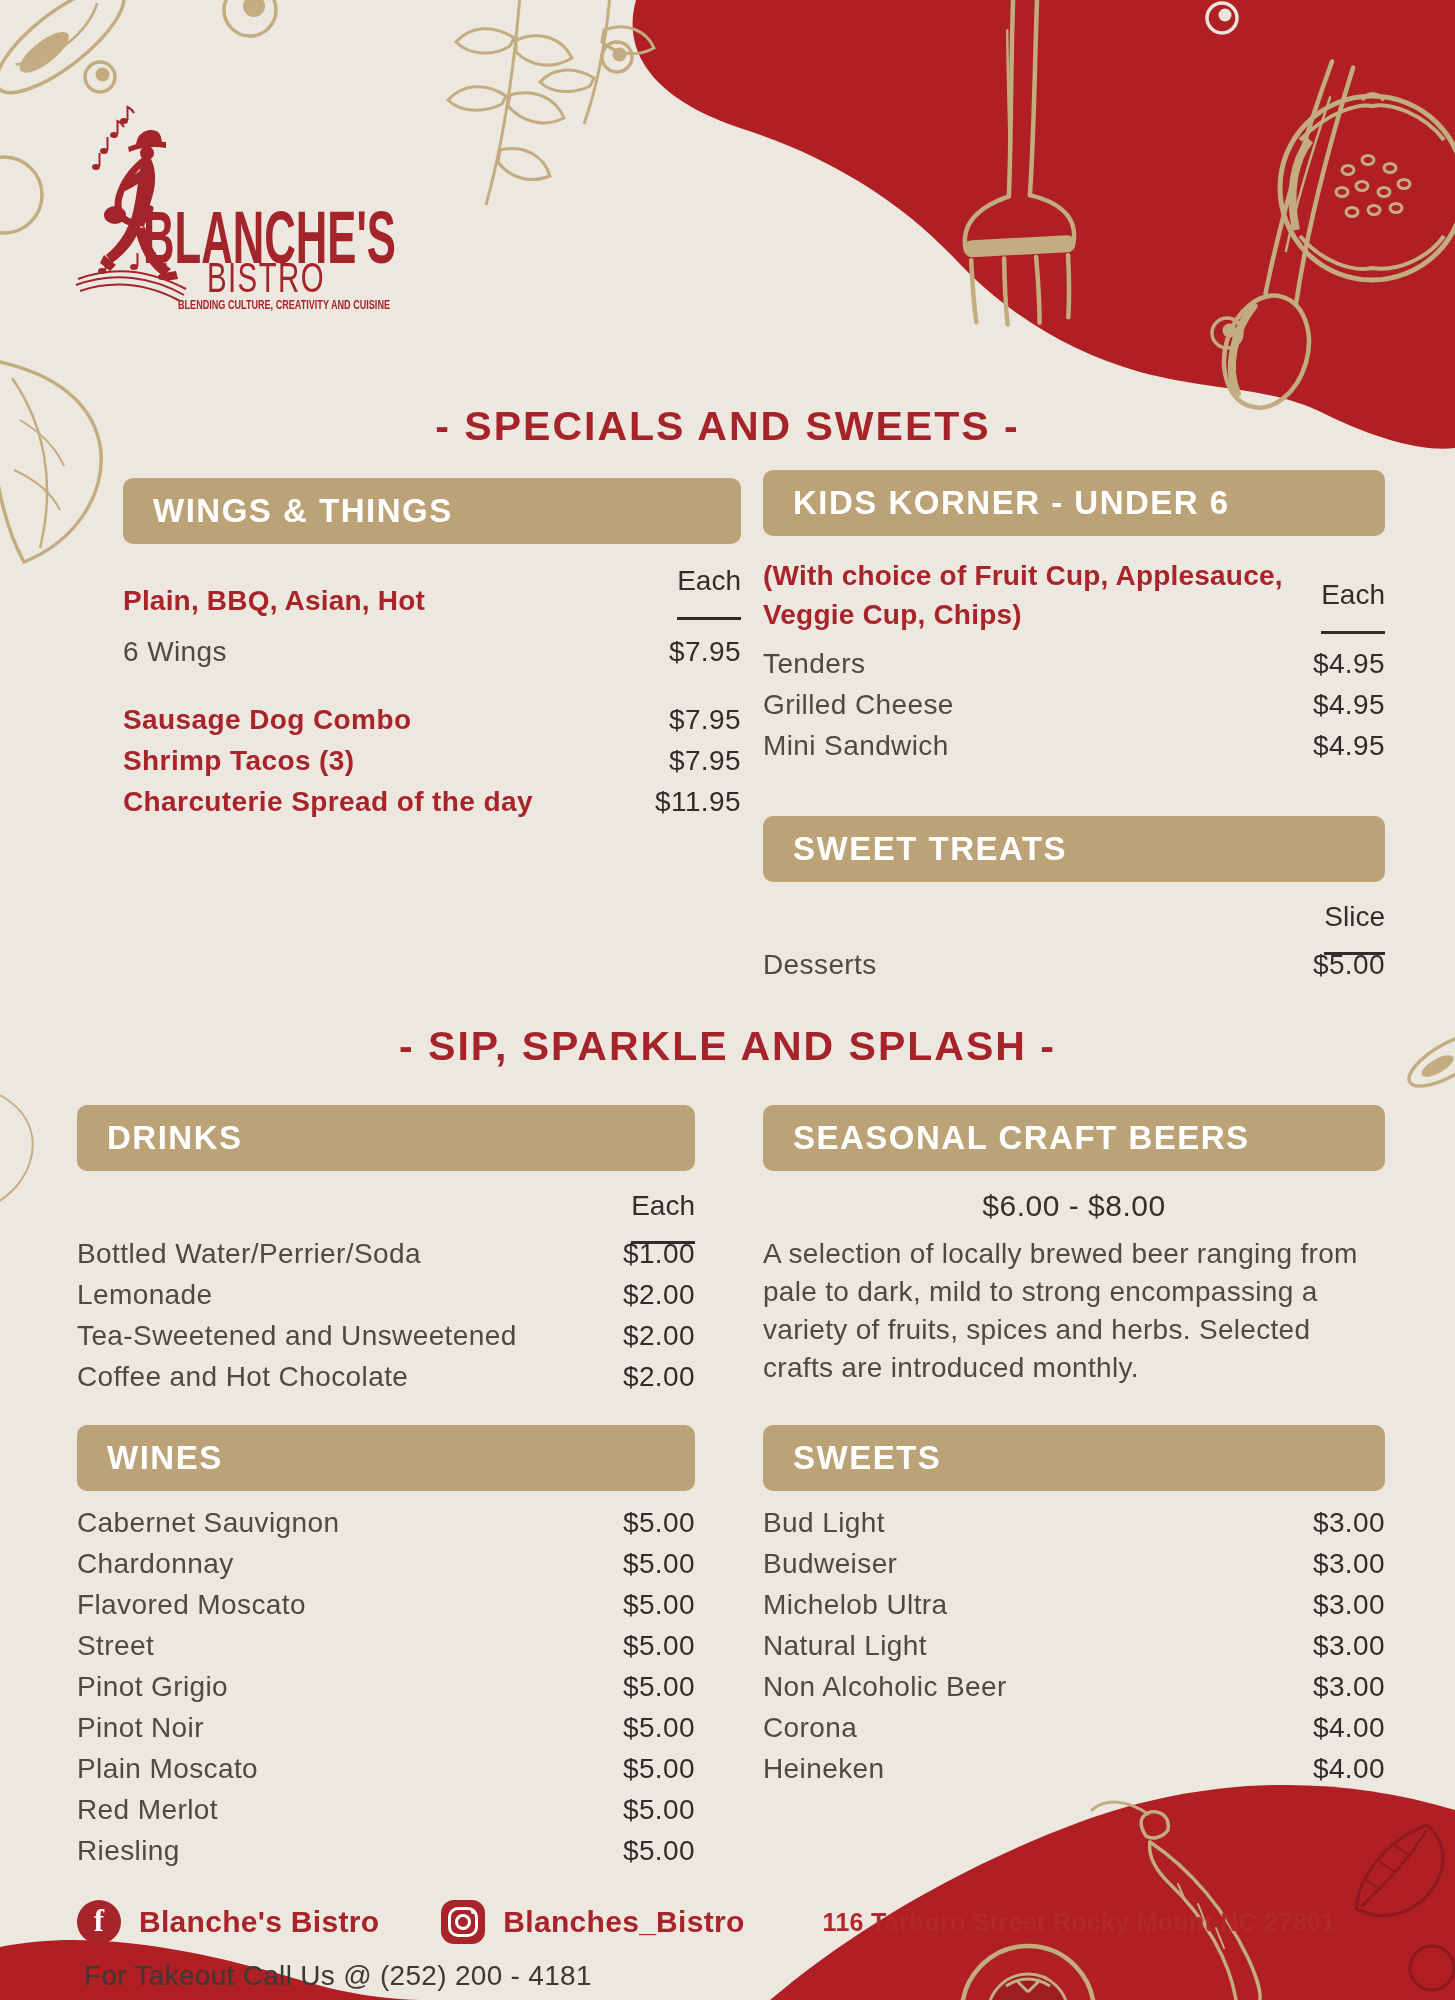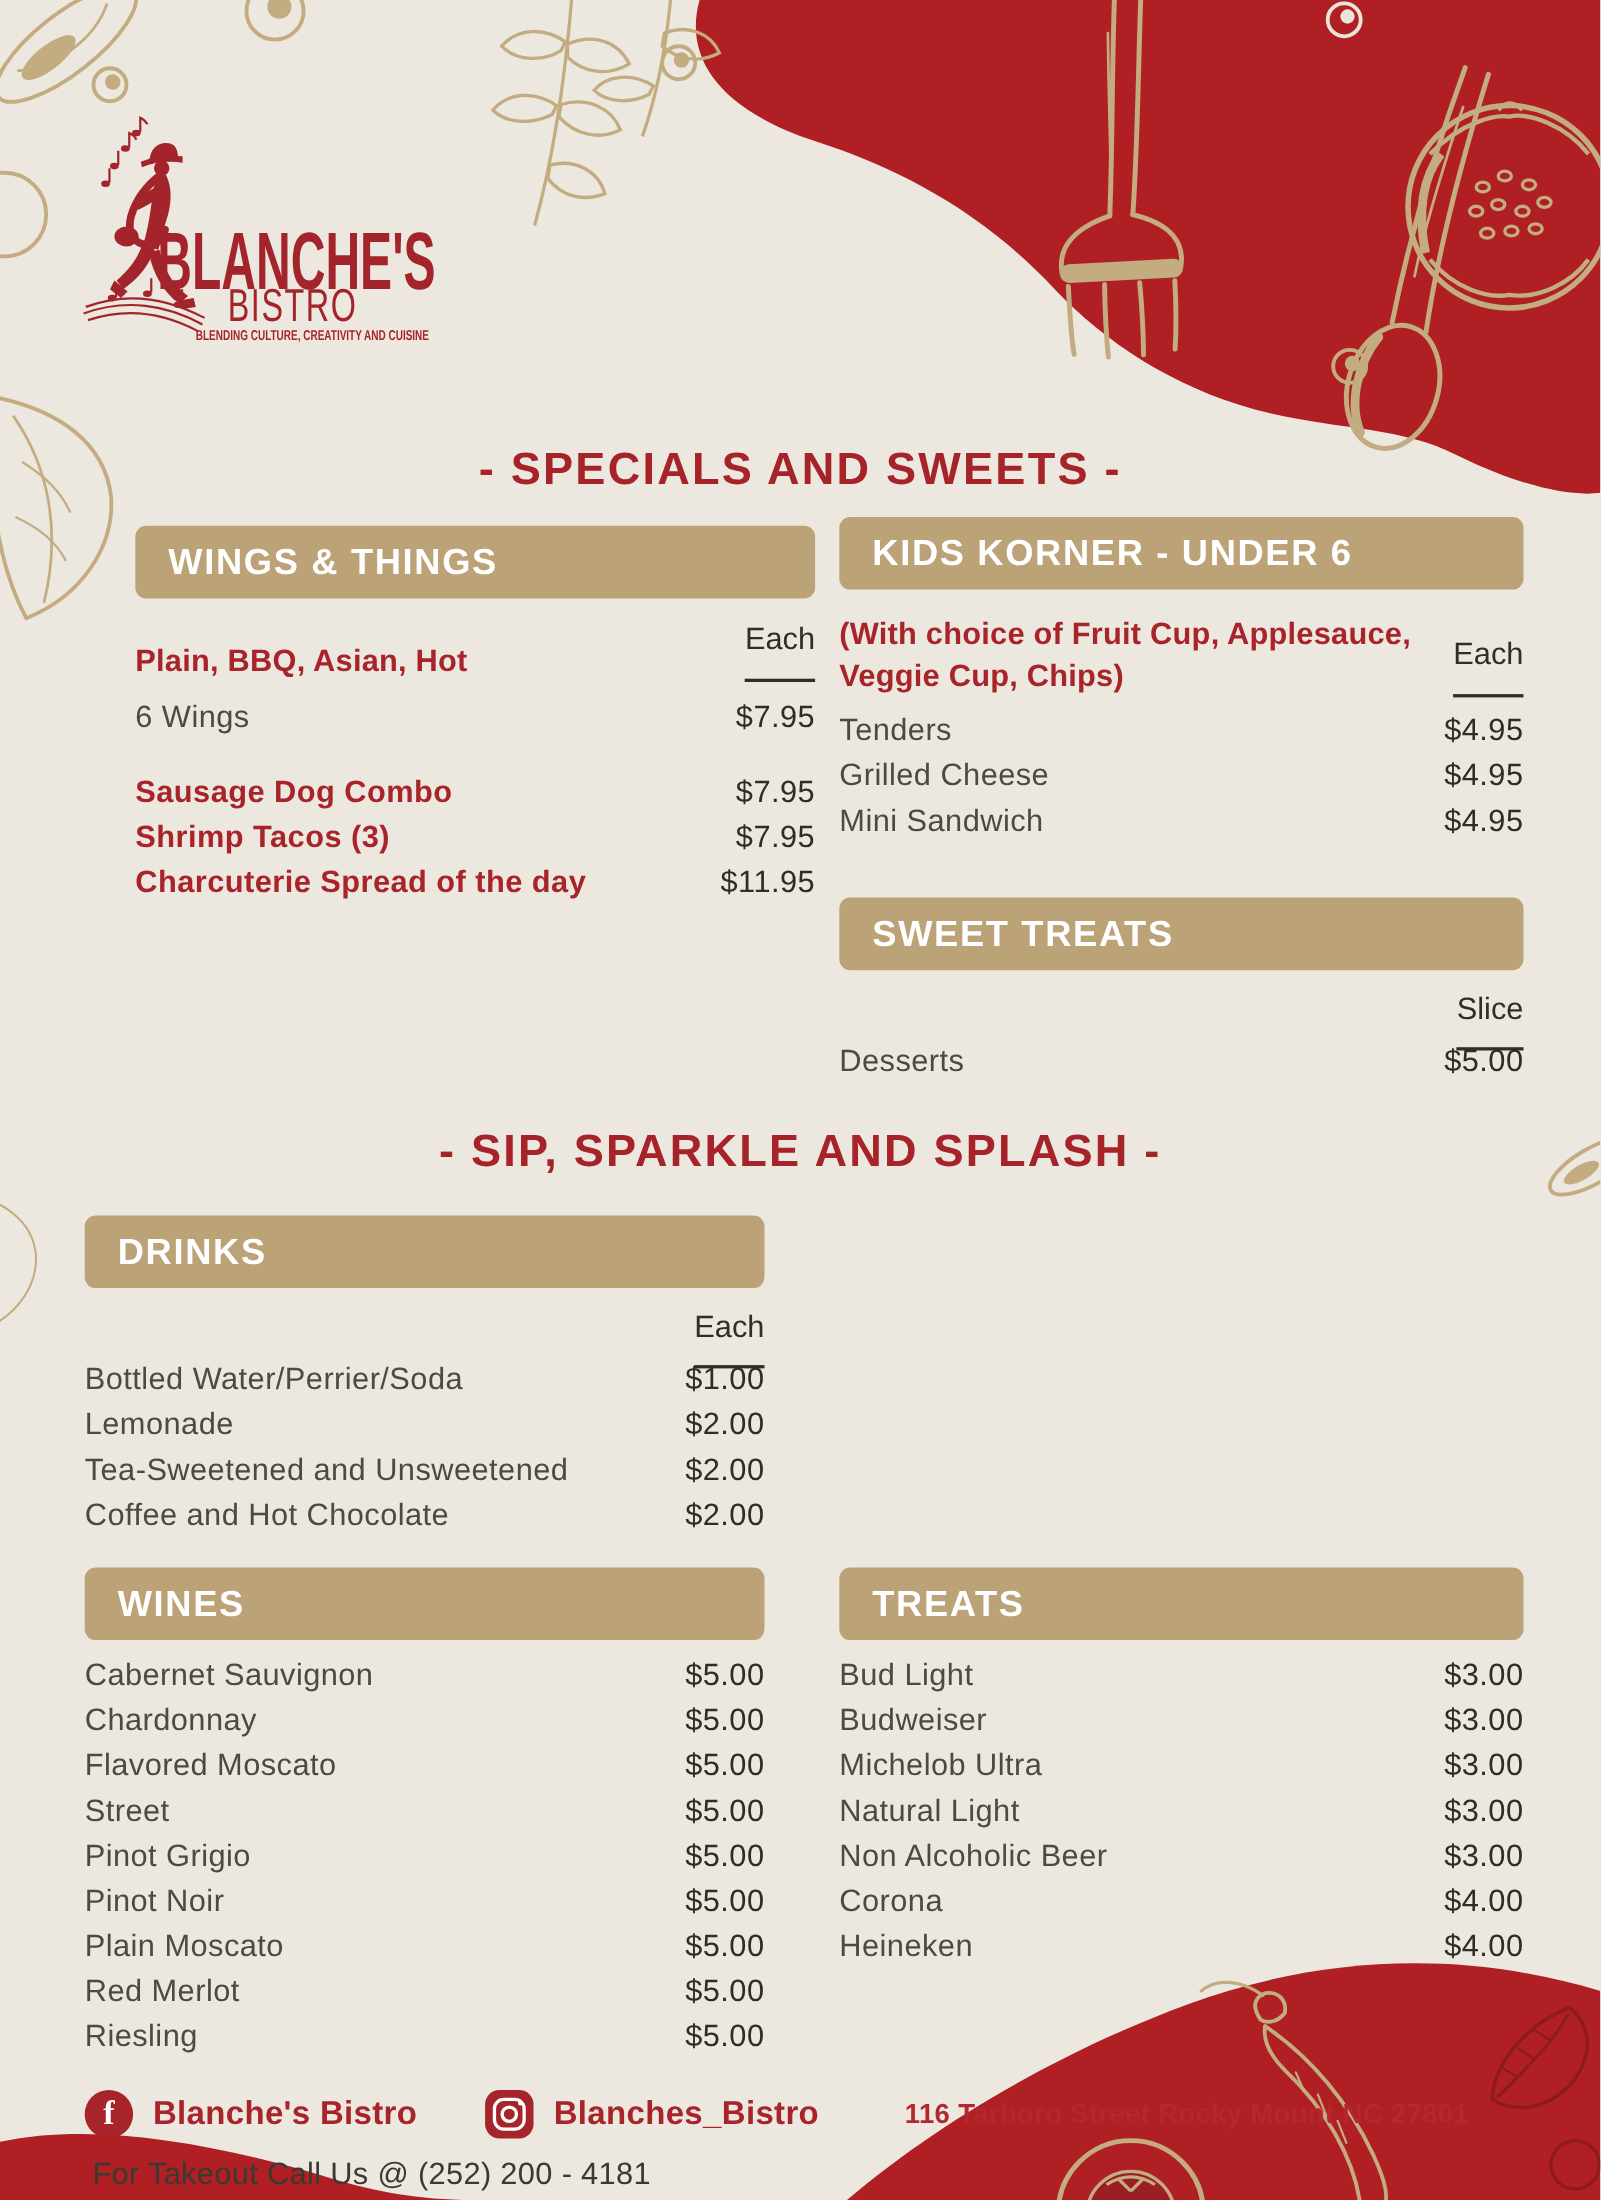--- a/index.html
+++ b/index.html
@@ -315,20 +315,25 @@
           <span class="item-name">Tea-Sweetened and Unsweetened</span>
           <span class="item-price">$2.00</span>
         </div>
         <div class="menu-row">
           <span class="item-name">Coffee and Hot Chocolate</span>
           <span class="item-price">$2.00</span>
         </div>
       </div>
   </section>
 
+  <section id="craft">
+    <div class="tan-bar">SEASONAL CRAFT BEERS</div>
+    <div class="price-range">$6.00 - $8.00</div>
+    <p class="craft-desc">A selection of locally brewed beer ranging from pale to dark, mild to strong encompassing a variety of fruits, spices and herbs. Selected crafts are introduced monthly.</p>
+  </section>
 
   <section id="wines">
     <div class="tan-bar">WINES</div>
     <div class="list">
         <div class="menu-row">
           <span class="item-name">Cabernet Sauvignon</span>
           <span class="item-price">$5.00</span>
         </div>
         <div class="menu-row">
           <span class="item-name">Chardonnay</span>
@@ -359,21 +364,21 @@
           <span class="item-price">$5.00</span>
         </div>
         <div class="menu-row">
           <span class="item-name">Riesling</span>
           <span class="item-price">$5.00</span>
         </div>
       </div>
   </section>
 
   <section id="beers">
-    <div class="tan-bar">TREATS</div>
+    <div class="tan-bar">SWEETS</div>
     <div class="list">
         <div class="menu-row">
           <span class="item-name">Bud Light</span>
           <span class="item-price">$3.00</span>
         </div>
         <div class="menu-row">
           <span class="item-name">Budweiser</span>
           <span class="item-price">$3.00</span>
         </div>
         <div class="menu-row">

